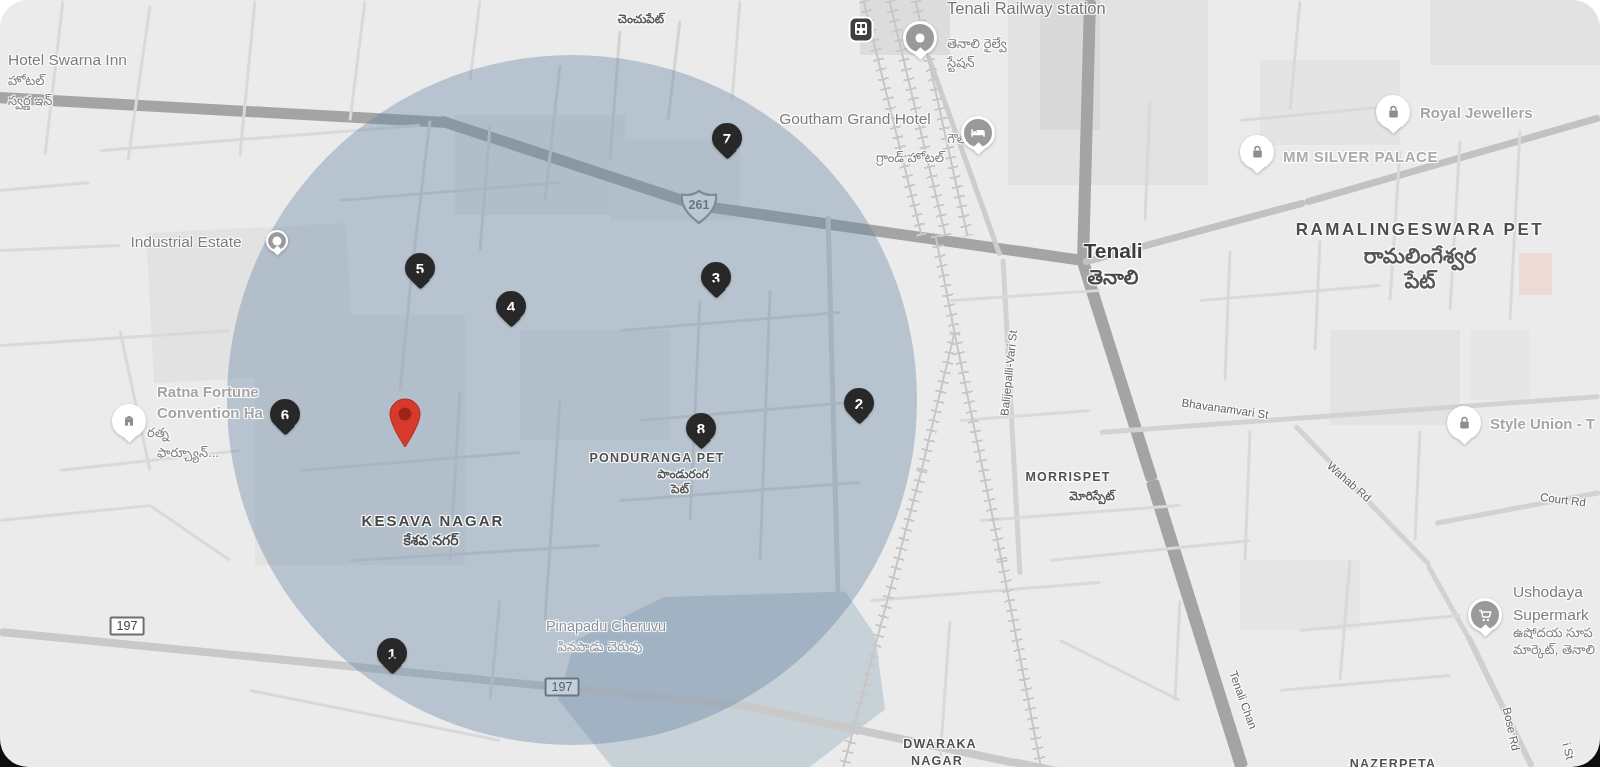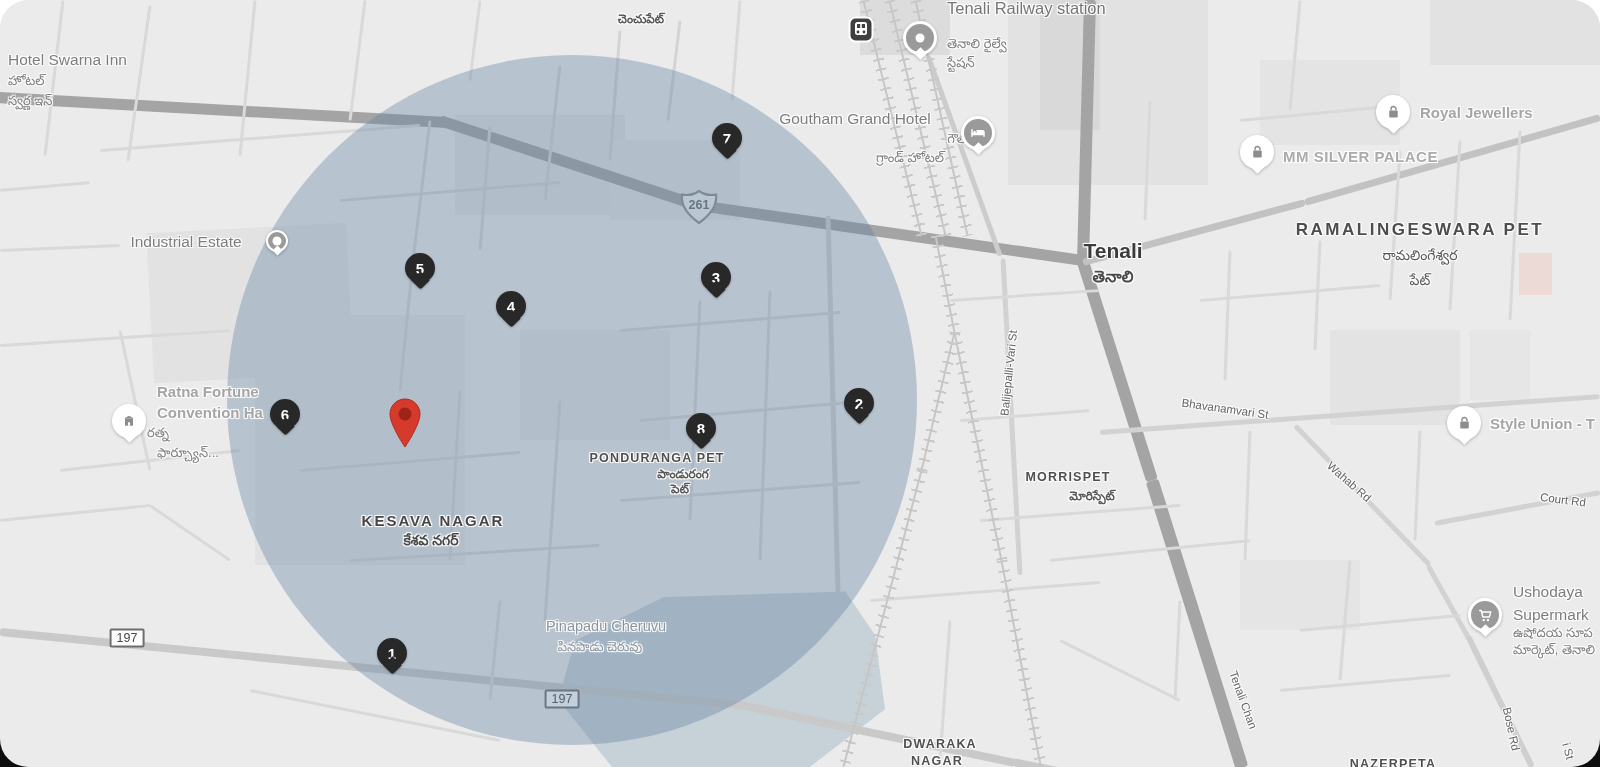--- a/index.html
+++ b/index.html
@@ -38,41 +38,41 @@
   .poi-big{font-size:16.5px;color:#757575;}
   .poi-light{font-size:15px;color:#a5a5a5;font-weight:700;}
   .shop-caps{font-size:15px;color:#ababab;font-weight:700;letter-spacing:.5px;}
   .town{font-size:21px;color:#3b3b3b;font-weight:700;}
   .district{font-size:17px;color:#4d4d4d;font-weight:700;letter-spacing:2.5px;}
   .area{font-size:15px;color:#474747;font-weight:700;letter-spacing:2px;}
   .area-sm{font-size:12.5px;color:#4f4f4f;font-weight:700;letter-spacing:1.2px;}
   .water{font-size:14.5px;color:#8b949c;}
   .road-lbl{font-size:11.5px;color:#646464;}
   .te{font-size:13px;color:#7d7d7d;}
-  .te-big{font-size:14px;color:#585858;font-weight:400;}
-  .te-town{font-size:16px;color:#4a4a4a;font-weight:700;}
+  .te-big{font-size:21px;color:#585858;font-weight:700;}
+  .te-town{font-size:20px;color:#4a4a4a;font-weight:700;}
   .te-area{font-size:12px;color:#585858;font-weight:700;margin-left:24px;}
   .te-area-big{font-size:14px;color:#4a4a4a;font-weight:700;}
   .te-water{font-size:13px;color:#8b949c;}
   .nmark{position:absolute;transform:translate(-50%,-100%);width:30px;filter:drop-shadow(0 1px 1px rgba(0,0,0,.25));}
   .nmark .head{width:30px;height:30px;border-radius:50%;background:#282828;color:#fff;
     display:flex;align-items:center;justify-content:center;font-size:15px;font-weight:700;}
   .nmark .tail{width:13px;height:13px;background:#282828;transform:rotate(45deg);
     margin:-9px auto 0;border-radius:0 0 3px 0;}
   .pin{position:absolute;transform:translate(-50%,-100%);filter:drop-shadow(0 1px 1.5px rgba(0,0,0,.25));}
   .pin .c{width:28px;height:28px;border-radius:50%;border:3px solid #fff;
     display:flex;align-items:center;justify-content:center;}
   .pin .t{width:9px;height:9px;background:#fff;transform:rotate(45deg);margin:-6px auto 0;}
   .pin.gray .c{background:#9a9a9a;}
   .pin.white .c{background:#ffffff;}
   .pin.small .c{width:18px;height:18px;border-width:2px;}
   .pin.small .t{width:7px;height:7px;margin-top:-5px;}
   .shield-rect{position:absolute;transform:translate(-50%,-50%);background:#fdfdfd;
     border:2px solid #6e6e6e;border-radius:2px;color:#474747;font-size:12.5px;
-    padding:0 5px;line-height:15px;margin-top:12px;}
+    padding:0 5px;line-height:15px;}
   .shield-us{position:absolute;transform:translate(-50%,-50%);width:40px;height:36px;}
   .shield-us .num{position:absolute;left:0;right:0;top:9px;text-align:center;
     font-size:12.5px;font-weight:700;color:#6d6d6d;}
   #property-label{position:absolute;transform:translate(0,-50%);line-height:1.25;
     font-size:18px;font-weight:500;color:#c63d30;white-space:nowrap;
     text-shadow:-1px -1px 0 rgba(255,255,255,.9),1px -1px 0 rgba(255,255,255,.9),
                 -1px 1px 0 rgba(255,255,255,.9),1px 1px 0 rgba(255,255,255,.9);}
   #property-pin{position:absolute;transform:translate(-50%,-100%);}
   #train-badge{position:absolute;transform:translate(-50%,-50%);}
 </style>

